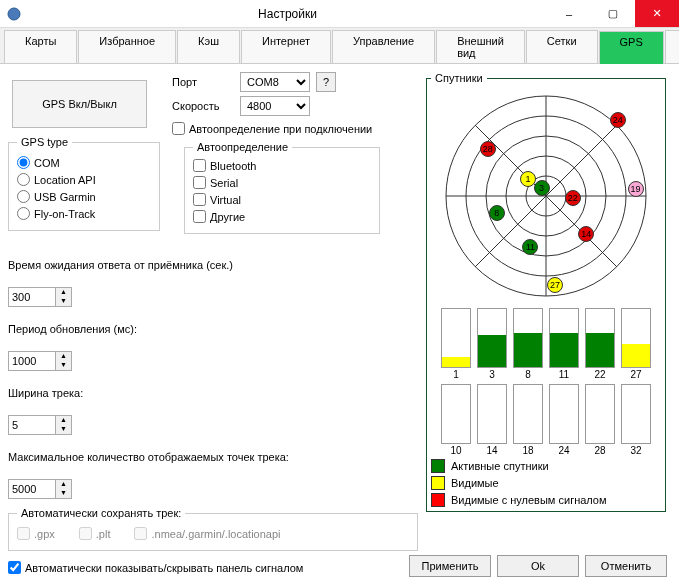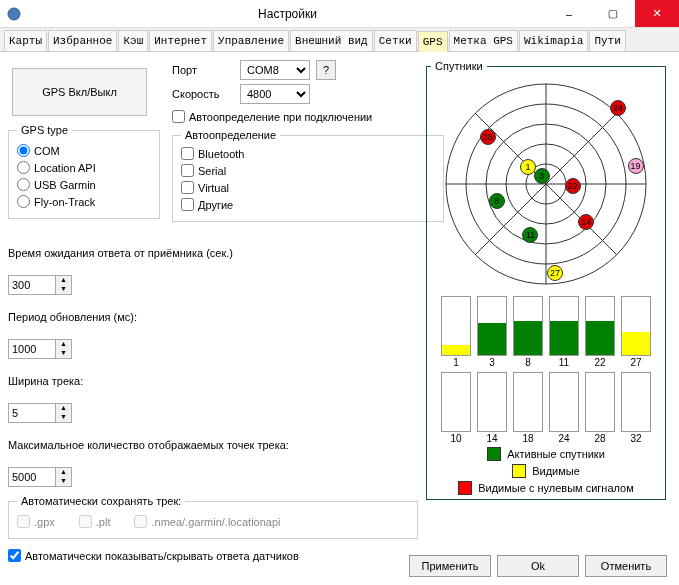--- a/index.html
+++ b/index.html
@@ -4,22 +4,22 @@
 <style>
 * { box-sizing: border-box; margin: 0; padding: 0; font-family: Tahoma, sans-serif; font-size: 11px; }
 body { background: #fff; width: 679px; height: 585px; overflow: hidden; }
 .titlebar { height: 28px; background: #fff; border-bottom: 1px solid #ddd; display: flex; align-items: center; padding: 0 0 0 6px; }
 .titlebar .icon { width: 16px; height: 16px; margin-right: 6px; }
 .titlebar .title { flex: 1; text-align: center; font-size: 12px; }
 .winbtns { display: flex; height: 100%; }
 .winbtn { width: 44px; display: flex; align-items: center; justify-content: center; }
 .winbtn.close { background: #e81123; color: #fff; }
 .tabs { display: flex; border-bottom: 1px solid #ccc; background: #f0f0f0; padding: 2px 4px 0 4px; }
-.tab { padding: 4px 4px; border: 1px solid #ccc; background: #f8f8f8; margin-right: 1px; border-bottom: none; cursor: pointer; font-family: Liberation Mono, monospace; }
-.tab.active { background: #fef9c3; position: relative; top: 1px; }
+.tab { padding: 4px 20px; border: 1px solid #ccc; background: #f8f8f8; margin-right: 1px; border-bottom: none; cursor: pointer; }
+.tab.active { background: #22c55e; position: relative; top: 1px; }
 .main { display: flex; padding: 8px; gap: 8px; }
 .leftcol { width: 410px; }
 .rightcol { width: 240px; }
 .gpsbtn { width: 135px; height: 48px; border: 1px solid #bbb; background: #f4f4f4; margin: 8px 0 8px 4px; cursor: pointer; }
 .fieldset { border: 1px solid #ccc; padding: 6px 8px 8px 8px; margin-bottom: 8px; }
 .fieldset legend { padding: 0 4px; }
 .radio-row, .check-row { display: flex; align-items: center; gap: 4px; padding: 2px 0; }
 .radio-row input, .check-row input { margin: 0; }
 .form-row { display: flex; align-items: center; gap: 6px; margin-bottom: 4px; }
 .form-row label { width: 62px; }
@@ -31,21 +31,21 @@
 .spinner .arr { flex:1; font-size: 7px; text-align: center; line-height: 8px; background: #f0f0f0; }
 .bottom-fields { clear: both; padding-top: 4px; }
 .bottom-fields > div { margin-bottom: 4px; margin-top: 16px; }
 .satfield { border: 1px solid #14532d; padding: 4px; }
 .satfield legend { padding: 0 4px; }
 .radar { width: 224px; height: 212px; position: relative; margin: 2px auto; }
 .bars { display: flex; gap: 6px; justify-content: center; margin-top: 6px; }
 .bar { width: 30px; height: 60px; border: 1px solid #999; position: relative; }
 .bar .fill { position: absolute; bottom: 0; left: 0; right: 0; }
 .bar-label { text-align: center; font-size: 10px; margin-top: 1px; }
-.legend-row { display: flex; align-items: center; gap: 6px; margin-top: 3px; justify-content: center; }
+.legend-row { display: flex; align-items: center; gap: 6px; margin-top: 3px; }
 .legend-box { width: 14px; height: 14px; border: 1px solid #333; }
 .footer { position: absolute; bottom: 8px; right: 12px; display: flex; gap: 6px; }
 .footer button { width: 82px; height: 22px; border: 1px solid #999; background: #f0f0f0; }
 .toprow { display: flex; align-items: flex-start; }
 .autoset { border: 1px solid #ccc; padding: 4px 8px 8px 8px; margin-top: 4px; }
 .autoset legend { padding: 0 4px; }
 .sat-node { position: absolute; width: 16px; height: 16px; border-radius: 50%; border: 1px solid #333; font-size: 9px; line-height: 14px; text-align: center; }
 </style>
 </head>
 <body>
@@ -110,21 +110,21 @@
           <button class="qbtn">?</button>
         </div>
         <div class="form-row">
           <label>Скорость</label>
           <select style="width:70px;"><option>4800</option></select>
         </div>
         <div class="check-row">
           <input type="checkbox" style="">
           <span>Автоопределение при подключении</span>
         </div>
-        <fieldset class="autoset" style="width:272px;">
+        <fieldset class="autoset" style="width:196px;margin-left:12px;">
           <legend>Автоопределение</legend>
           <div id="autodetect">
               <div class="check-row">
                 <input type="checkbox" style="">
                 <span>Bluetooth</span>
               </div>
               <div class="check-row">
                 <input type="checkbox" style="">
                 <span>Serial</span>
               </div>
@@ -188,21 +188,21 @@
             </div>
             <div class="check-row">
               <input type="checkbox" disabled="" style="">
               <span style="color:#888;">.nmea/.garmin/.locationapi</span>
             </div>
           </div>
       </fieldset>
 
       <div class="check-row" style="margin-top:6px;">
         <input type="checkbox" checked="" style="">
-        <span>Автоматически показывать/скрывать ответа датчиков</span>
+        <span>Автоматически показывать/скрывать панель сигналом</span>
       </div>
     </div>
   </div>
 
   <div class="rightcol">
     <fieldset class="satfield">
       <legend>Спутники</legend>
       <div class="radar">
         <svg width="224" height="212" viewBox="0 0 224 212" style="position:absolute;">
           <g stroke="#333" fill="none">
@@ -215,21 +215,21 @@
               <line x1="112" y1="6" x2="112" y2="206"></line>
             <line x1="41" y1="35" x2="183" y2="177"></line>
               <line x1="183" y1="35" x2="41" y2="177"></line>
           </g>
         </svg>
         <div id="radar-nodes">
             <div class="sat-node" style="left: 175.68px; top: 21.68px; background: rgb(224, 0, 0);">24</div>
             <div class="sat-node" style="left: 45.76px; top: 51.36px; background: rgb(224, 0, 0);">28</div>
             <div class="sat-node" style="left: 86.08px; top: 81.04px; background: rgb(255, 255, 0);">1</div>
             <div class="sat-node" style="left: 99.52px; top: 89.52px; background: rgb(0, 128, 0);">3</div>
-            <div class="sat-node" style="left: 193.6px; top: 80px; background: #f9a8d4;">19</div>
+            <div class="sat-node" style="left: 193.6px; top: 91px; background: #f9a8d4;">19</div>
             <div class="sat-node" style="left: 130.88px; top: 100.12px; background: rgb(224, 0, 0);">22</div>
             <div class="sat-node" style="left: 54.72px; top: 114.96px; background: rgb(0, 128, 0);">8</div>
             <div class="sat-node" style="left: 88.32px; top: 148.88px; background: rgb(0, 128, 0);">11</div>
             <div class="sat-node" style="left: 144.32px; top: 136.16px; background: rgb(224, 0, 0);">14</div>
             <div class="sat-node" style="left: 112.96px; top: 187.04px; background: rgb(255, 255, 0);">27</div>
           </div>
       </div>
       <div class="bars" id="bars-top">
           <div class="bar">
             <div class="fill" style="height: 18%; background: rgb(255, 255, 0);"></div>

